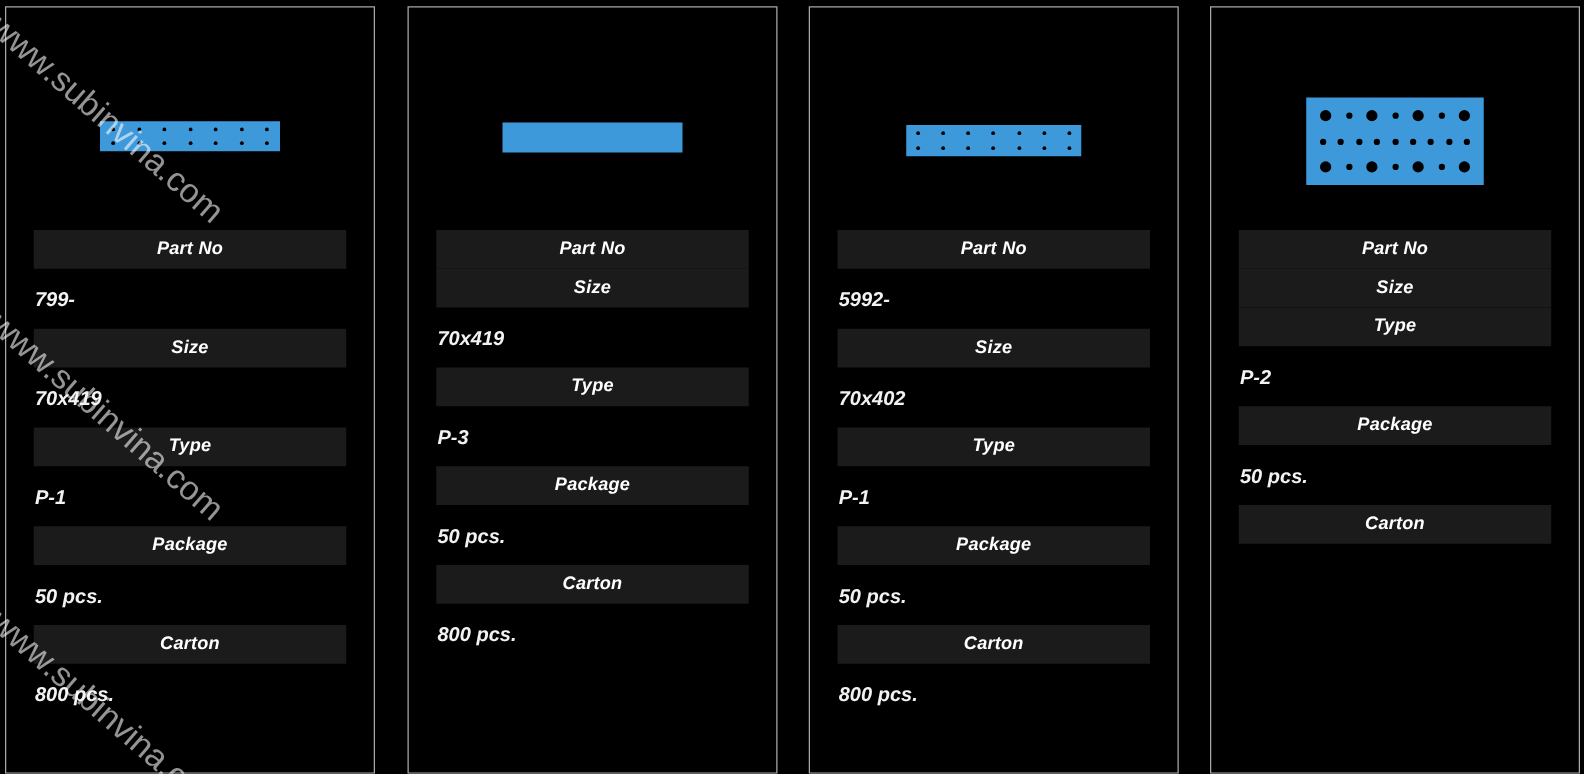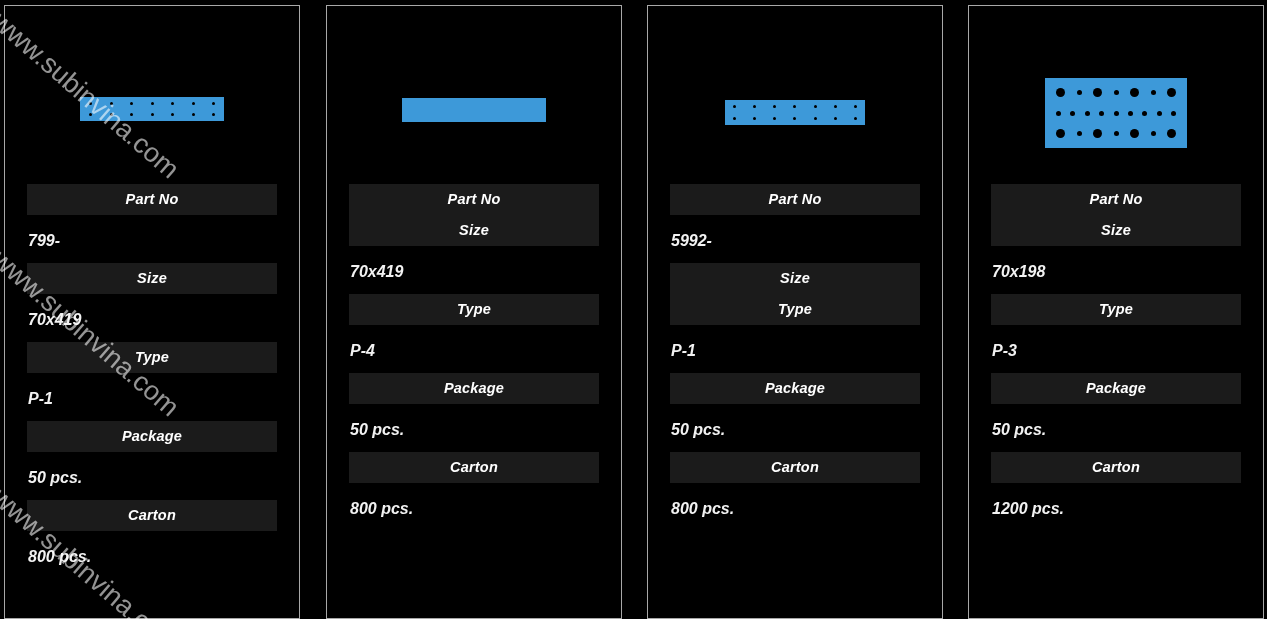--- a/index.html
+++ b/index.html
@@ -206,21 +206,21 @@
 
   <div class="product-card card-2">
     <div class="image-area">
       <div class="part-figure fig-2"></div>
     </div>
     <div class="spec-block">
       <div class="spec-header">Part No</div>
       <div class="spec-header">Size</div>
       <div class="spec-value">70x419</div>
       <div class="spec-header">Type</div>
-      <div class="spec-value">P-4</div>
+      <div class="spec-value">P-3</div>
       <div class="spec-header">Package</div>
       <div class="spec-value">50 pcs.</div>
       <div class="spec-header">Carton</div>
       <div class="spec-value">800 pcs.</div>
     </div>
   </div>
 
   <div class="product-card card-3">
     <div class="image-area">
       <div class="part-figure fig-3">
@@ -241,20 +241,21 @@
           <span class="hole"></span>
           <span class="hole"></span>
           <span class="hole"></span>
         </div>
       </div>
     </div>
     <div class="spec-block">
       <div class="spec-header">Part No</div>
       <div class="spec-value">5992-</div>
       <div class="spec-header">Size</div>
+      <div class="spec-value">70x402</div>
       <div class="spec-header">Type</div>
       <div class="spec-value">P-1</div>
       <div class="spec-header">Package</div>
       <div class="spec-value">50 pcs.</div>
       <div class="spec-header">Carton</div>
       <div class="spec-value">800 pcs.</div>
     </div>
   </div>
 
   <div class="product-card card-4">
@@ -287,27 +288,25 @@
           <span class="hole small"></span>
           <span class="hole big"></span>
           <span class="hole small"></span>
           <span class="hole big"></span>
         </div>
       </div>
     </div>
     <div class="spec-block">
       <div class="spec-header">Part No</div>
       <div class="spec-header">Size</div>
-      <div class="spec-value">70x198</div>
       <div class="spec-header">Type</div>
-      <div class="spec-value">P-3</div>
+      <div class="spec-value">P-2</div>
       <div class="spec-header">Package</div>
       <div class="spec-value">50 pcs.</div>
       <div class="spec-header">Carton</div>
-      <div class="spec-value">1200 pcs.</div>
     </div>
   </div>
 
 </div>
 
 <div id="watermark-layer">
   <div class="watermark-text wm-a">www.subinvina.com</div>
   <div class="watermark-text wm-b">www.subinvina.com</div>
   <div class="watermark-text wm-c">www.subinvina.com</div>
 </div>

